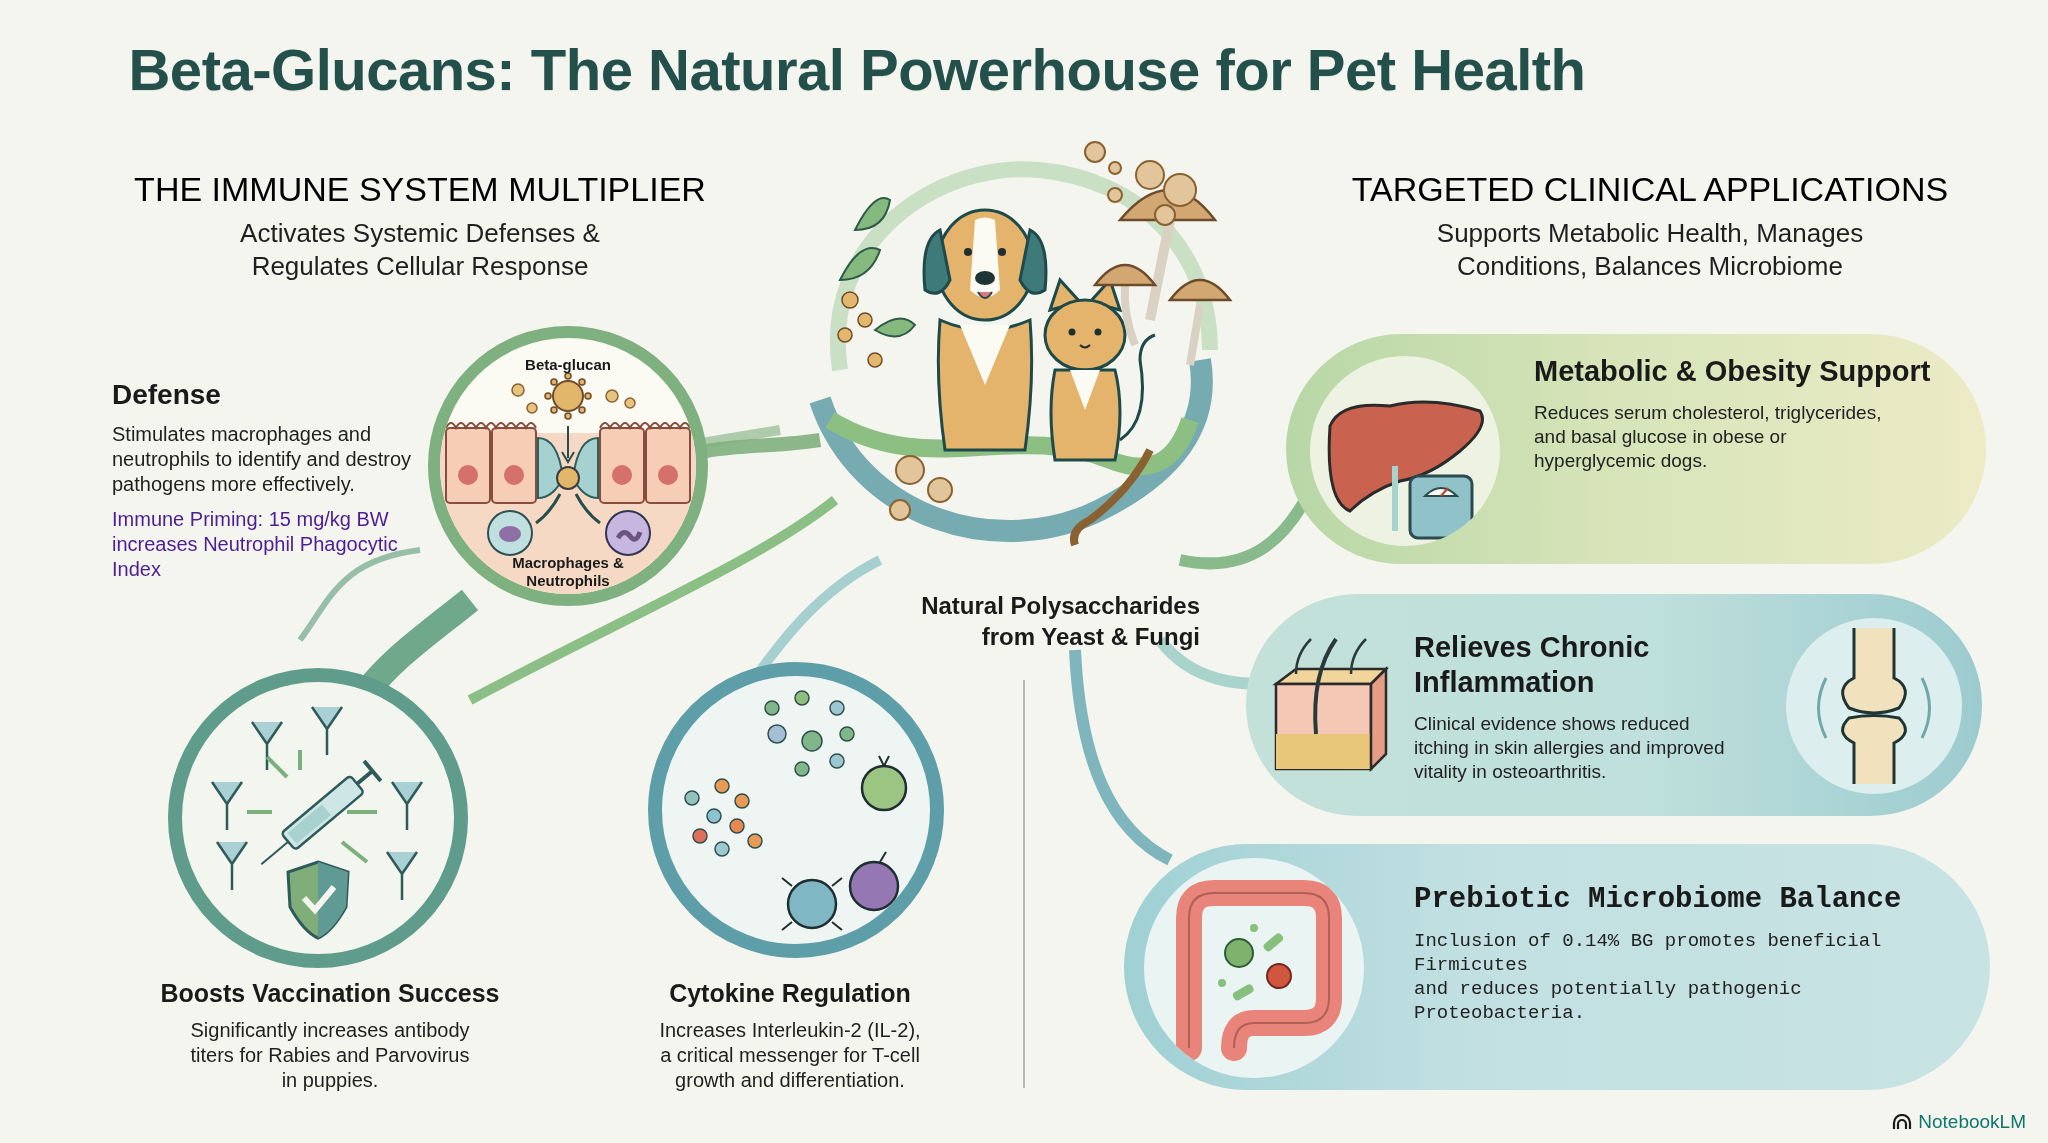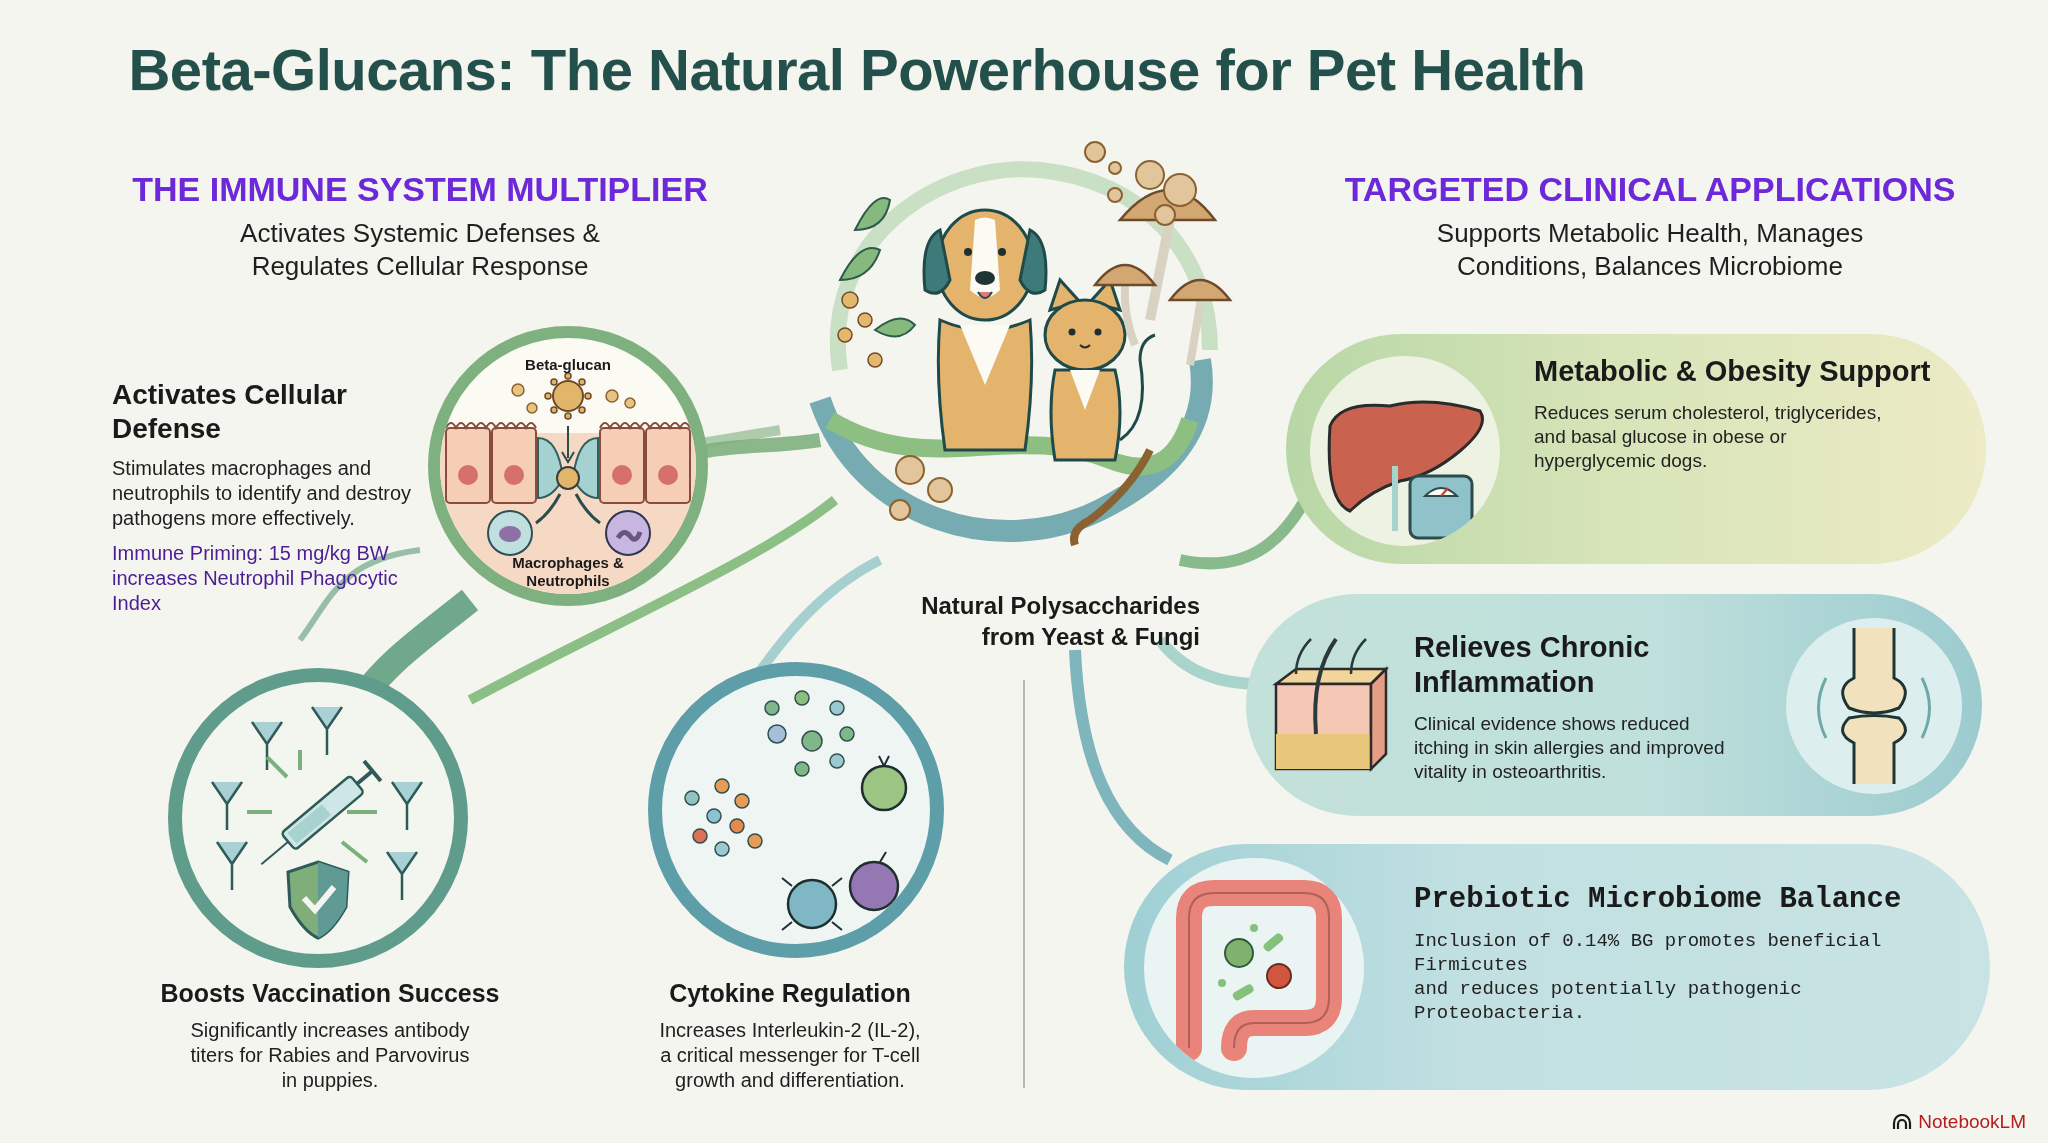--- a/index.html
+++ b/index.html
@@ -8,37 +8,37 @@
     background:#f5f5ef;
     font-family:"Liberation Sans", "DejaVu Sans", sans-serif;
     color:#1c1c1c;
   }
   .abs { position:absolute; }
   .main-title {
     left:0; width:1714px; top:36px; text-align:center;
     font-size:58px; font-weight:700; color:#23504b; letter-spacing:-0.5px;
     text-shadow:0 1px 0 rgba(0,0,0,0.08);
   }
-  .sec-head { font-size:34px; font-weight:700; text-align:center; color:#6d28d9; }
+  .sec-head { font-size:34px; font-weight:400; text-align:center; color:#000000; }
   .sec-sub { font-size:26px; text-align:center; color:#1f1f1f; line-height:33px; margin-top:8px; }
   .feat-title { font-size:28px; font-weight:700; color:#1a1a1a; line-height:34px; }
   .feat-body { font-size:20px; color:#1f1f1f; line-height:25px; margin-top:10px; }
   .feat-body2 { font-size:20px; color:#4c1d95; line-height:25px; margin-top:10px; }
   .center-cap { font-size:24px; font-weight:700; text-align:right; line-height:31px; color:#1a1a1a; }
   .circle {
     position:absolute; border-radius:50%; overflow:hidden;
     box-sizing:border-box;
   }
   .pill {
     position:absolute; box-sizing:border-box; border-radius:130px;margin-top:8px;
   }
   .pill-title { font-size:29px; font-weight:700; color:#1a1a1a; line-height:35px; }
   .pill-body { font-size:19px; color:#222; line-height:24px; margin-top:12px; }
   svg { display:block; }
-  .brand { right:22px; bottom:10px; font-size:19px; color:#b91c1c; display:flex; align-items:center; gap:6px; font-weight:500;}
+  .brand { right:22px; bottom:10px; font-size:19px; color:#0f766e; display:flex; align-items:center; gap:6px; font-weight:500;}
 </style>
 </head>
 <body>
 
 <svg class="abs" style="left:0;top:0" width="2048" height="1143" viewBox="0 0 2048 1143">
 
   <path d="M820 440 C 760 450, 700 440, 660 470" stroke="#7fb07f" stroke-width="14" fill="none" opacity="0.9"></path>
   <path d="M780 430 L 690 445" stroke="#7fb07f" stroke-width="10" fill="none" opacity="0.6"></path>
 
   <path d="M470 600 C 420 640, 390 660, 360 700" stroke="#6fa88a" stroke-width="26" fill="none"></path>
@@ -60,21 +60,20 @@
 <div class="abs" style="left:90px; top:170px; width:660px;">
   <div class="sec-head">THE IMMUNE SYSTEM MULTIPLIER</div>
   <div class="sec-sub">
     <div>Activates Systemic Defenses &amp;</div>
     <div>Regulates Cellular Response</div>
   </div>
 </div>
 
 <div class="abs" style="left:112px; top:378px; width:320px;">
   <div class="feat-title">
-    <div>Activates Cellular</div>
     <div>Defense</div>
   </div>
   <div class="feat-body">Stimulates macrophages and neutrophils to identify and destroy pathogens more effectively.</div>
   <div class="feat-body2">Immune Priming: 15 mg/kg BW increases Neutrophil Phagocytic Index</div>
 </div>
 
 <div class="circle" style="left:428px; top:326px; width:280px; height:280px; border:12px solid #7fb07f; background:#fbfaf3;">
   <svg width="256" height="256" viewBox="0 0 256 256">
     <rect x="0" y="95" width="256" height="161" fill="#f6d9c5"></rect>
 

